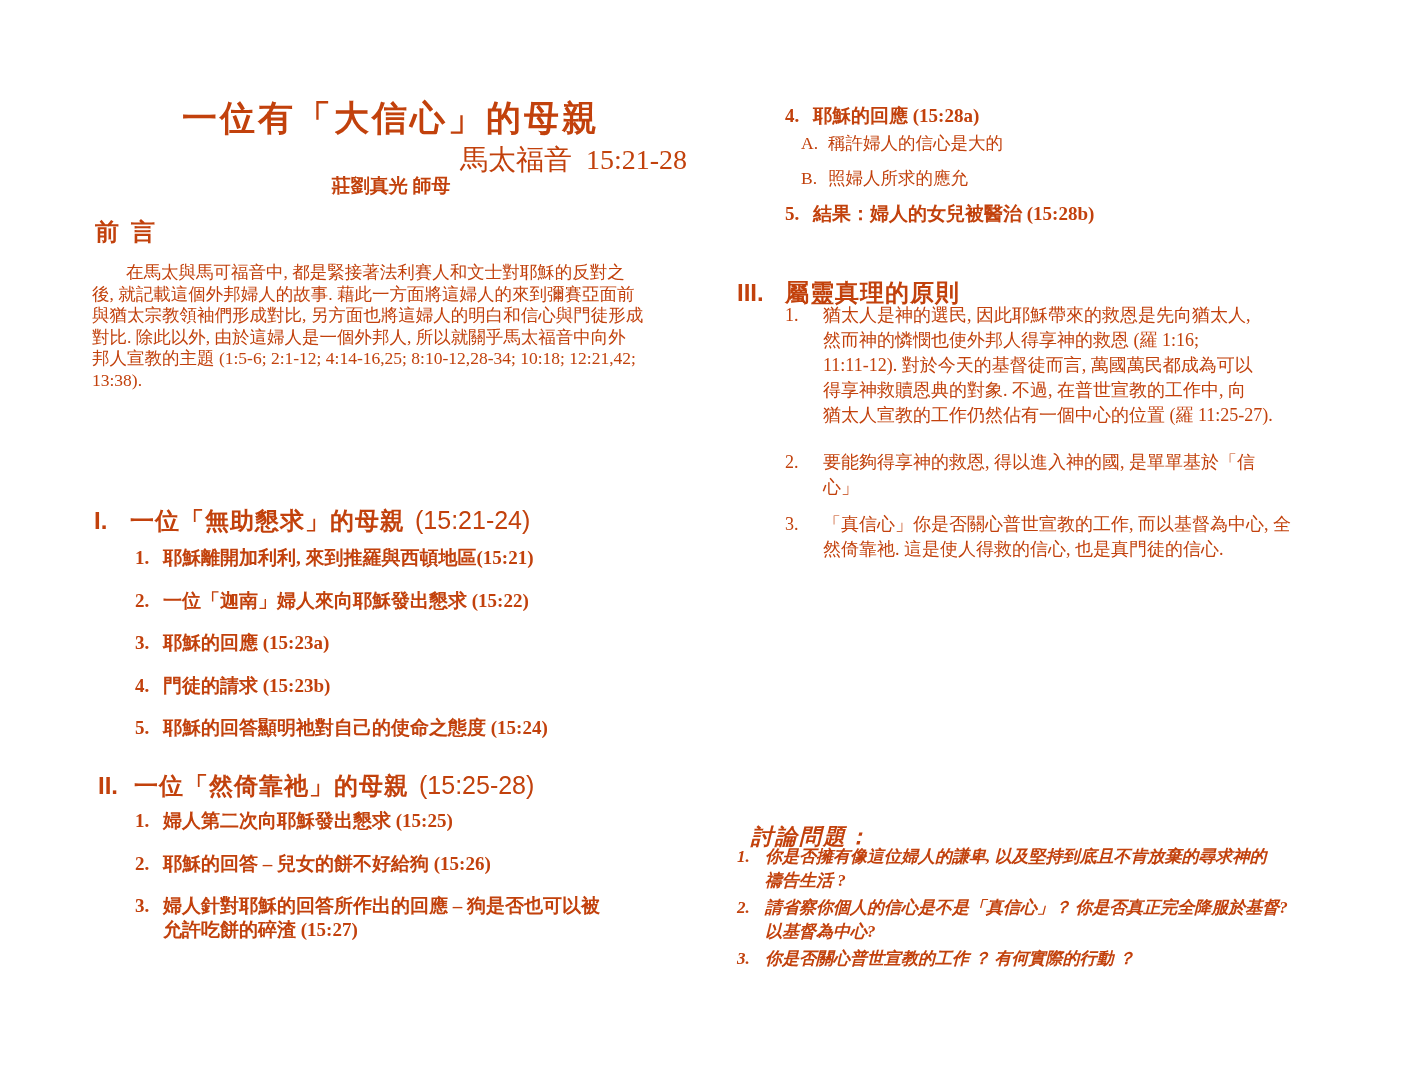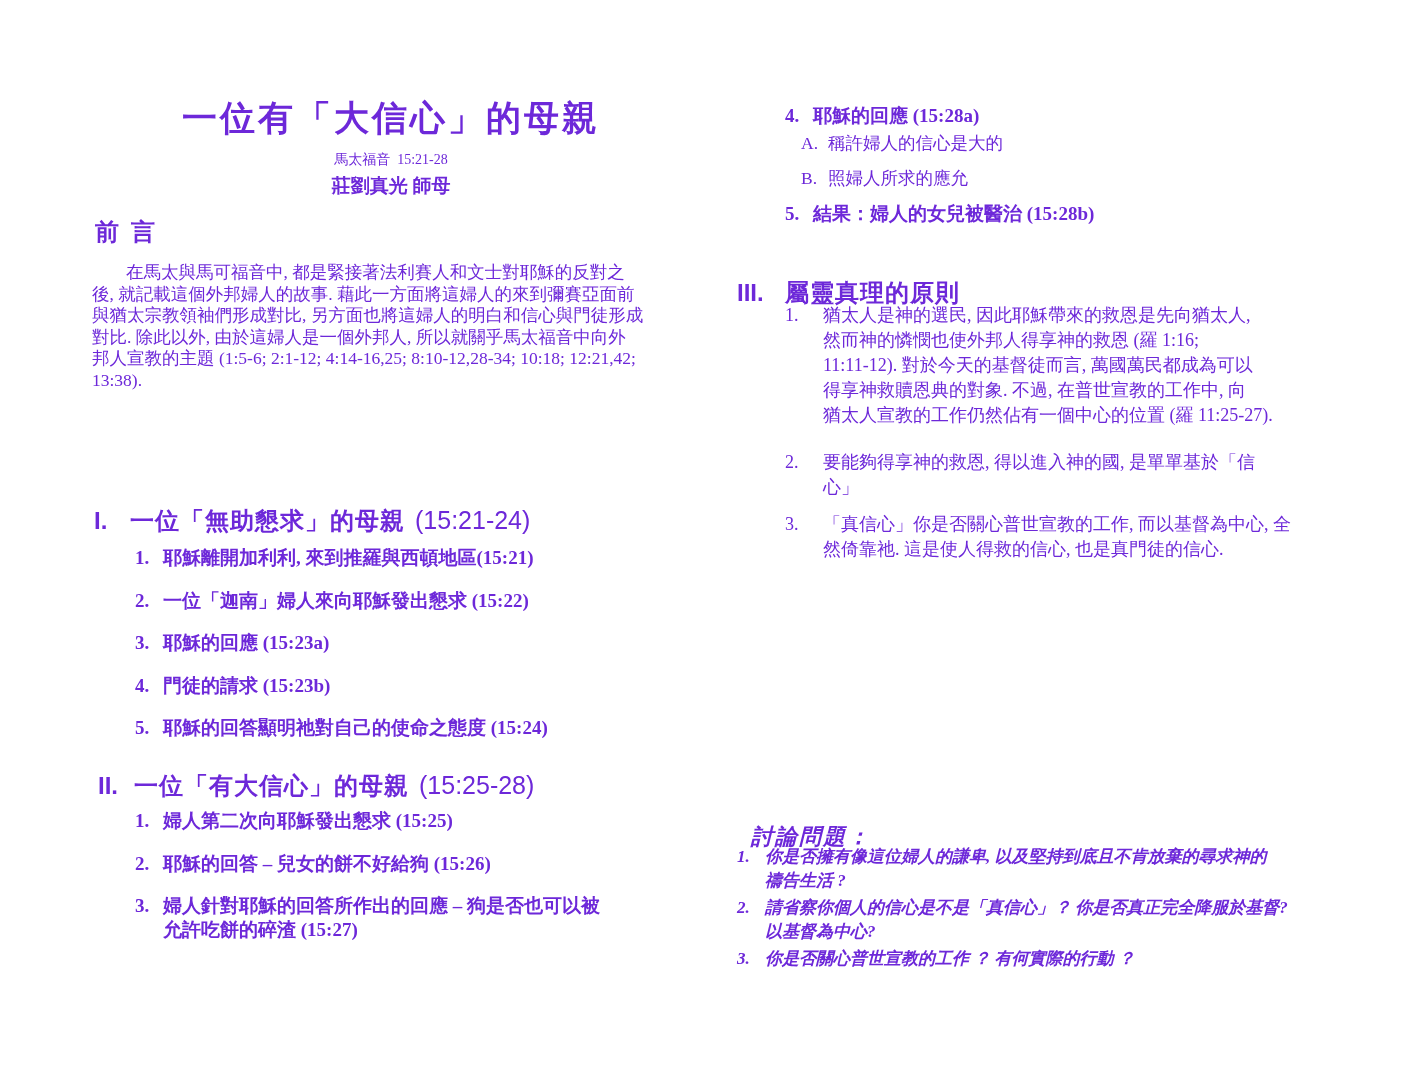--- a/index.html
+++ b/index.html
@@ -1,29 +1,29 @@
 <!DOCTYPE html>
 <html><head>
 <meta charset="utf-8">
 <style>
   html,body { margin:0; padding:0; background:#ffffff; }
   .page {
     position:relative; width:1408px; height:1088px;
-    background:#ffffff; color:#6d28d9;
+    background:#ffffff; color:#c2410c;
     font-family:"Liberation Serif", serif;
     overflow:hidden;
     text-decoration:underline;
   }
   .abs { position:absolute; }
   .preline { white-space:pre-line; }
 
   
   .title-block { left:95px; top:96px; width:592px; text-align:center; }
   .doc-title   { font-size:35px; font-weight:bold; letter-spacing:3px; line-height:46px; }
-  .doc-subtitle{ font-size:14px; line-height:27px; margin-top:4px; white-space:pre; }
+  .doc-subtitle{ font-size:28px; line-height:27px; margin-top:4px; white-space:pre;text-align:right; }
   .doc-author  { font-size:19px; font-weight:bold; line-height:25px; white-space:pre; }
 
   
   .preface-heading { left:95px; top:216px; font-size:24px; font-weight:bold; white-space:pre; margin:0; }
   .para { margin:0; font-size:17.5px; line-height:21.6px; }
   .para1 { left:92px; top:262px; width:596px; text-indent:34px; }
   .para2 { left:92px; top:392px; width:600px; text-indent:29px; }
 
   
   .sec-heading { font-size:24px; font-weight:bold; white-space:nowrap; }
@@ -92,21 +92,21 @@
       <span class="inum">4.</span>
       <span class="itext preline">門徒的請求 (15:23b)</span>
     </div>
     <div class="item">
       <span class="inum">5.</span>
       <span class="itext preline">耶穌的回答顯明祂對自己的使命之態度 (15:24)</span>
     </div>
   </div>
 
   <div class="abs sec-heading" style="left:98px; top:770px;">
-    <span class="numeral">II.</span><span class="sec-title">一位「有大信心」的母親</span><span class="sec-ref">(15:25-28)</span>
+    <span class="numeral">II.</span><span class="sec-title">一位「然倚靠祂」的母親</span><span class="sec-ref">(15:25-28)</span>
   </div>
 
   <div class="abs items" style="left:135px; top:809px; width:562px;">
     <div class="item">
       <span class="inum">1.</span>
       <span class="itext preline">婦人第二次向耶穌發出懇求 (15:25)</span>
     </div>
     <div class="item">
       <span class="inum">2.</span>
       <span class="itext preline">耶穌的回答 – 兒女的餅不好給狗 (15:26)</span>

